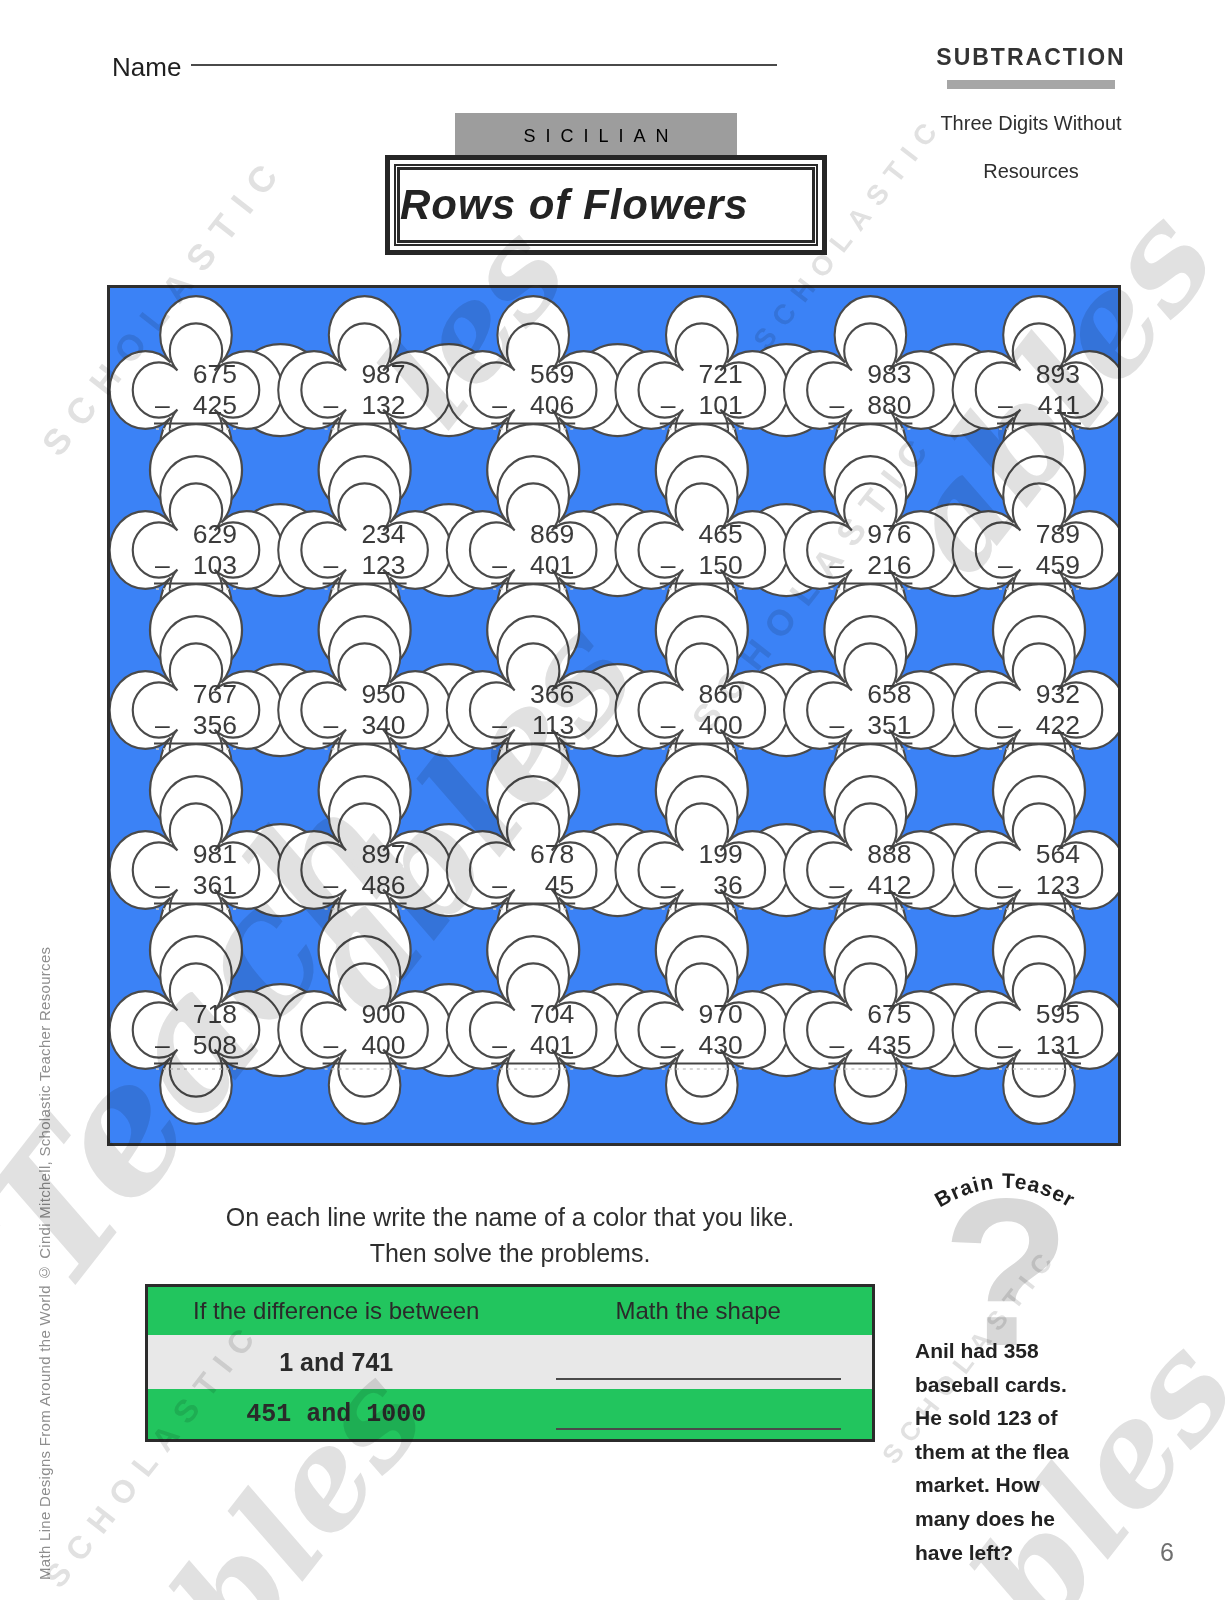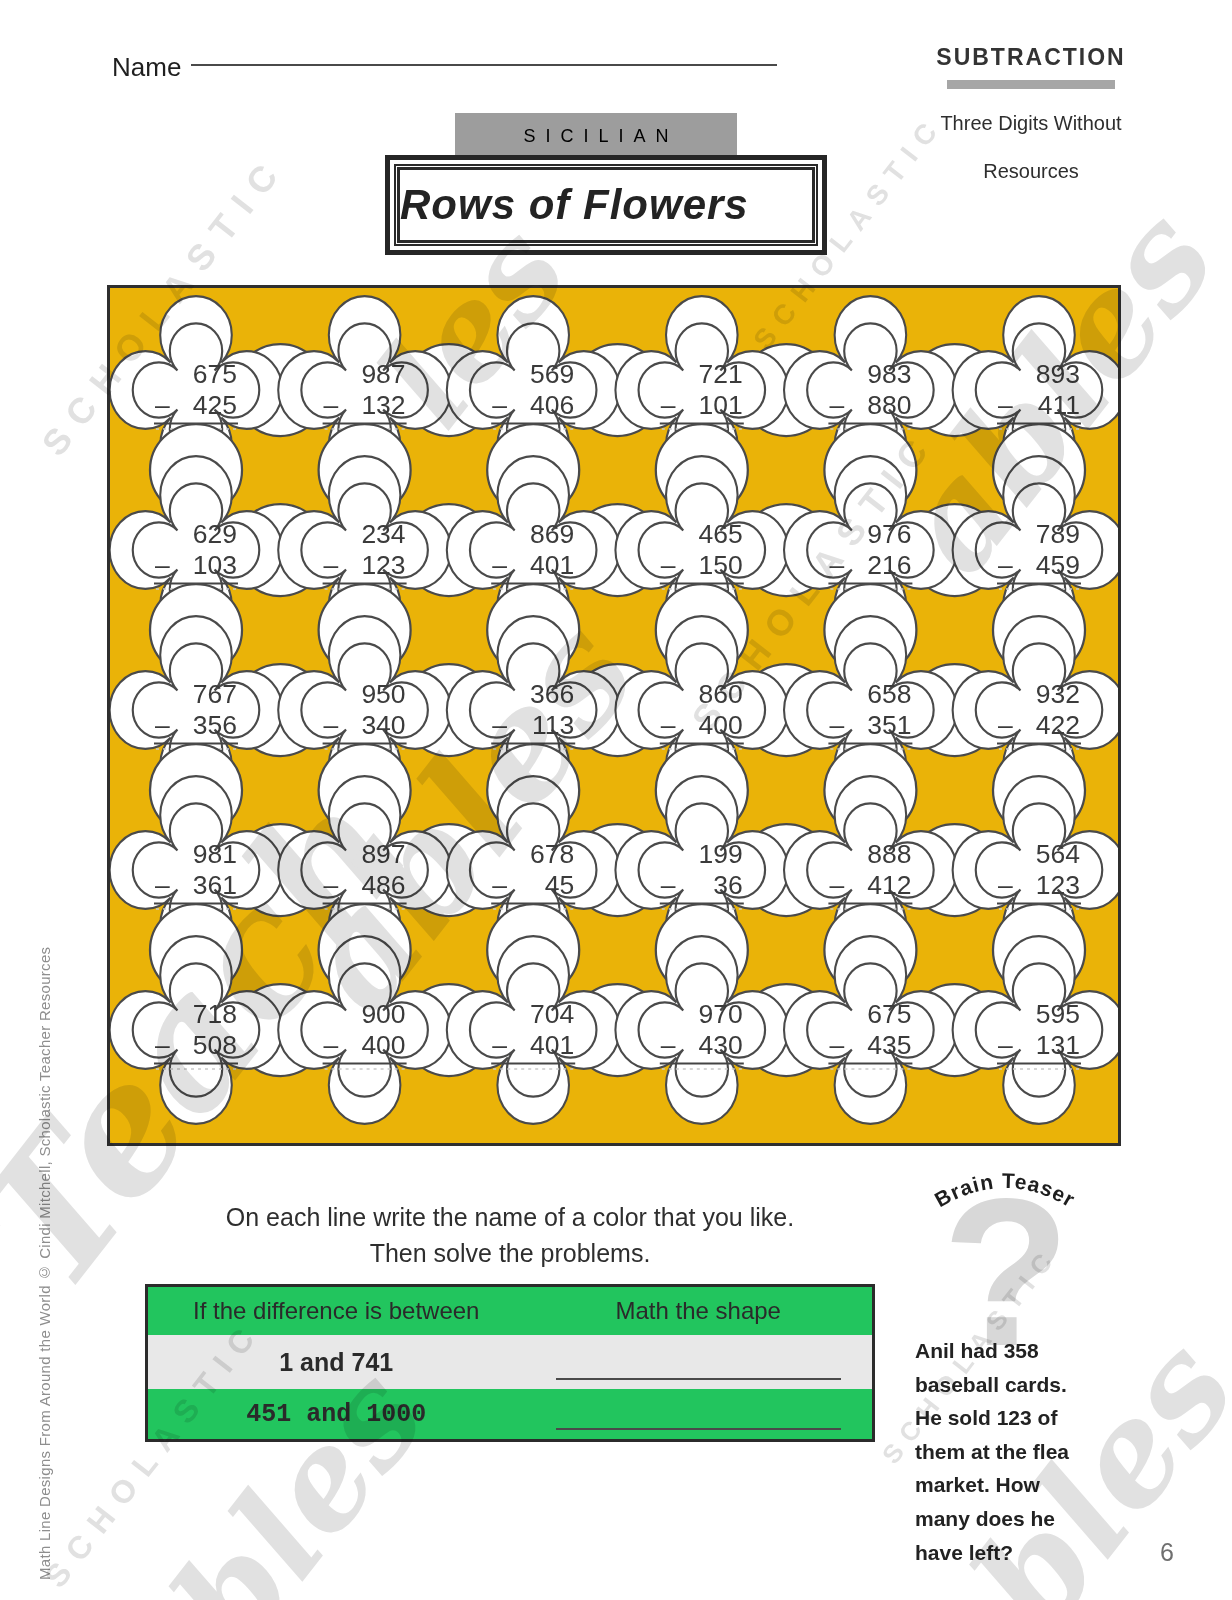--- a/index.html
+++ b/index.html
@@ -18,21 +18,21 @@
   .sub-line{font-size:20px;color:#2e2e2e;line-height:1.35;margin-top:21px;}
 
   #sicilian-banner{left:455px;top:113px;width:282px;height:46px;background:var(--banner,#9d9d9d);
      color:#000000;font-size:18px;letter-spacing:10px;text-indent:10px;text-align:center;line-height:46px;}
   #title-box{left:385px;top:155px;width:442px;height:100px;background:#fff;border:5px solid #262626;box-sizing:border-box;}
   #title-box .in1{position:absolute;inset:4px;border:2px solid #2a2a2a;}
   #title-box .in2{position:absolute;inset:7px;border:3px solid #2a2a2a;display:flex;align-items:center;justify-content:flex-start;font-style:italic;}
   #page-title{font-size:42px;font-weight:bold;letter-spacing:1px;color:#232323;}
 
   
-  #grid-box{left:107px;top:285px;width:1014px;height:861px;border:3px solid #2f2f2f;box-sizing:border-box;background:#eab308;}
+  #grid-box{left:107px;top:285px;width:1014px;height:861px;border:3px solid #2f2f2f;box-sizing:border-box;background:#3b82f6;}
   #grid-box svg{display:block;}
 
   
   #instr1{left:145px;top:1203px;width:730px;text-align:center;font-size:25px;color:#2e2e2e;}
   #instr2{left:145px;top:1239px;width:730px;text-align:center;font-size:25px;color:#2e2e2e;}
   #color-table{left:145px;top:1284px;width:730px;border:3px solid #2b2b2b;box-sizing:border-box;background:#22c55e;}
   .t-row{display:grid;grid-template-columns:52% 48%;align-items:center;}
   .t-head{height:48px;}
   .t-band{height:54px;background:var(--band,#e8e8e8);}
   .t-row2{height:50px;font-family:Liberation Mono, monospace;}

